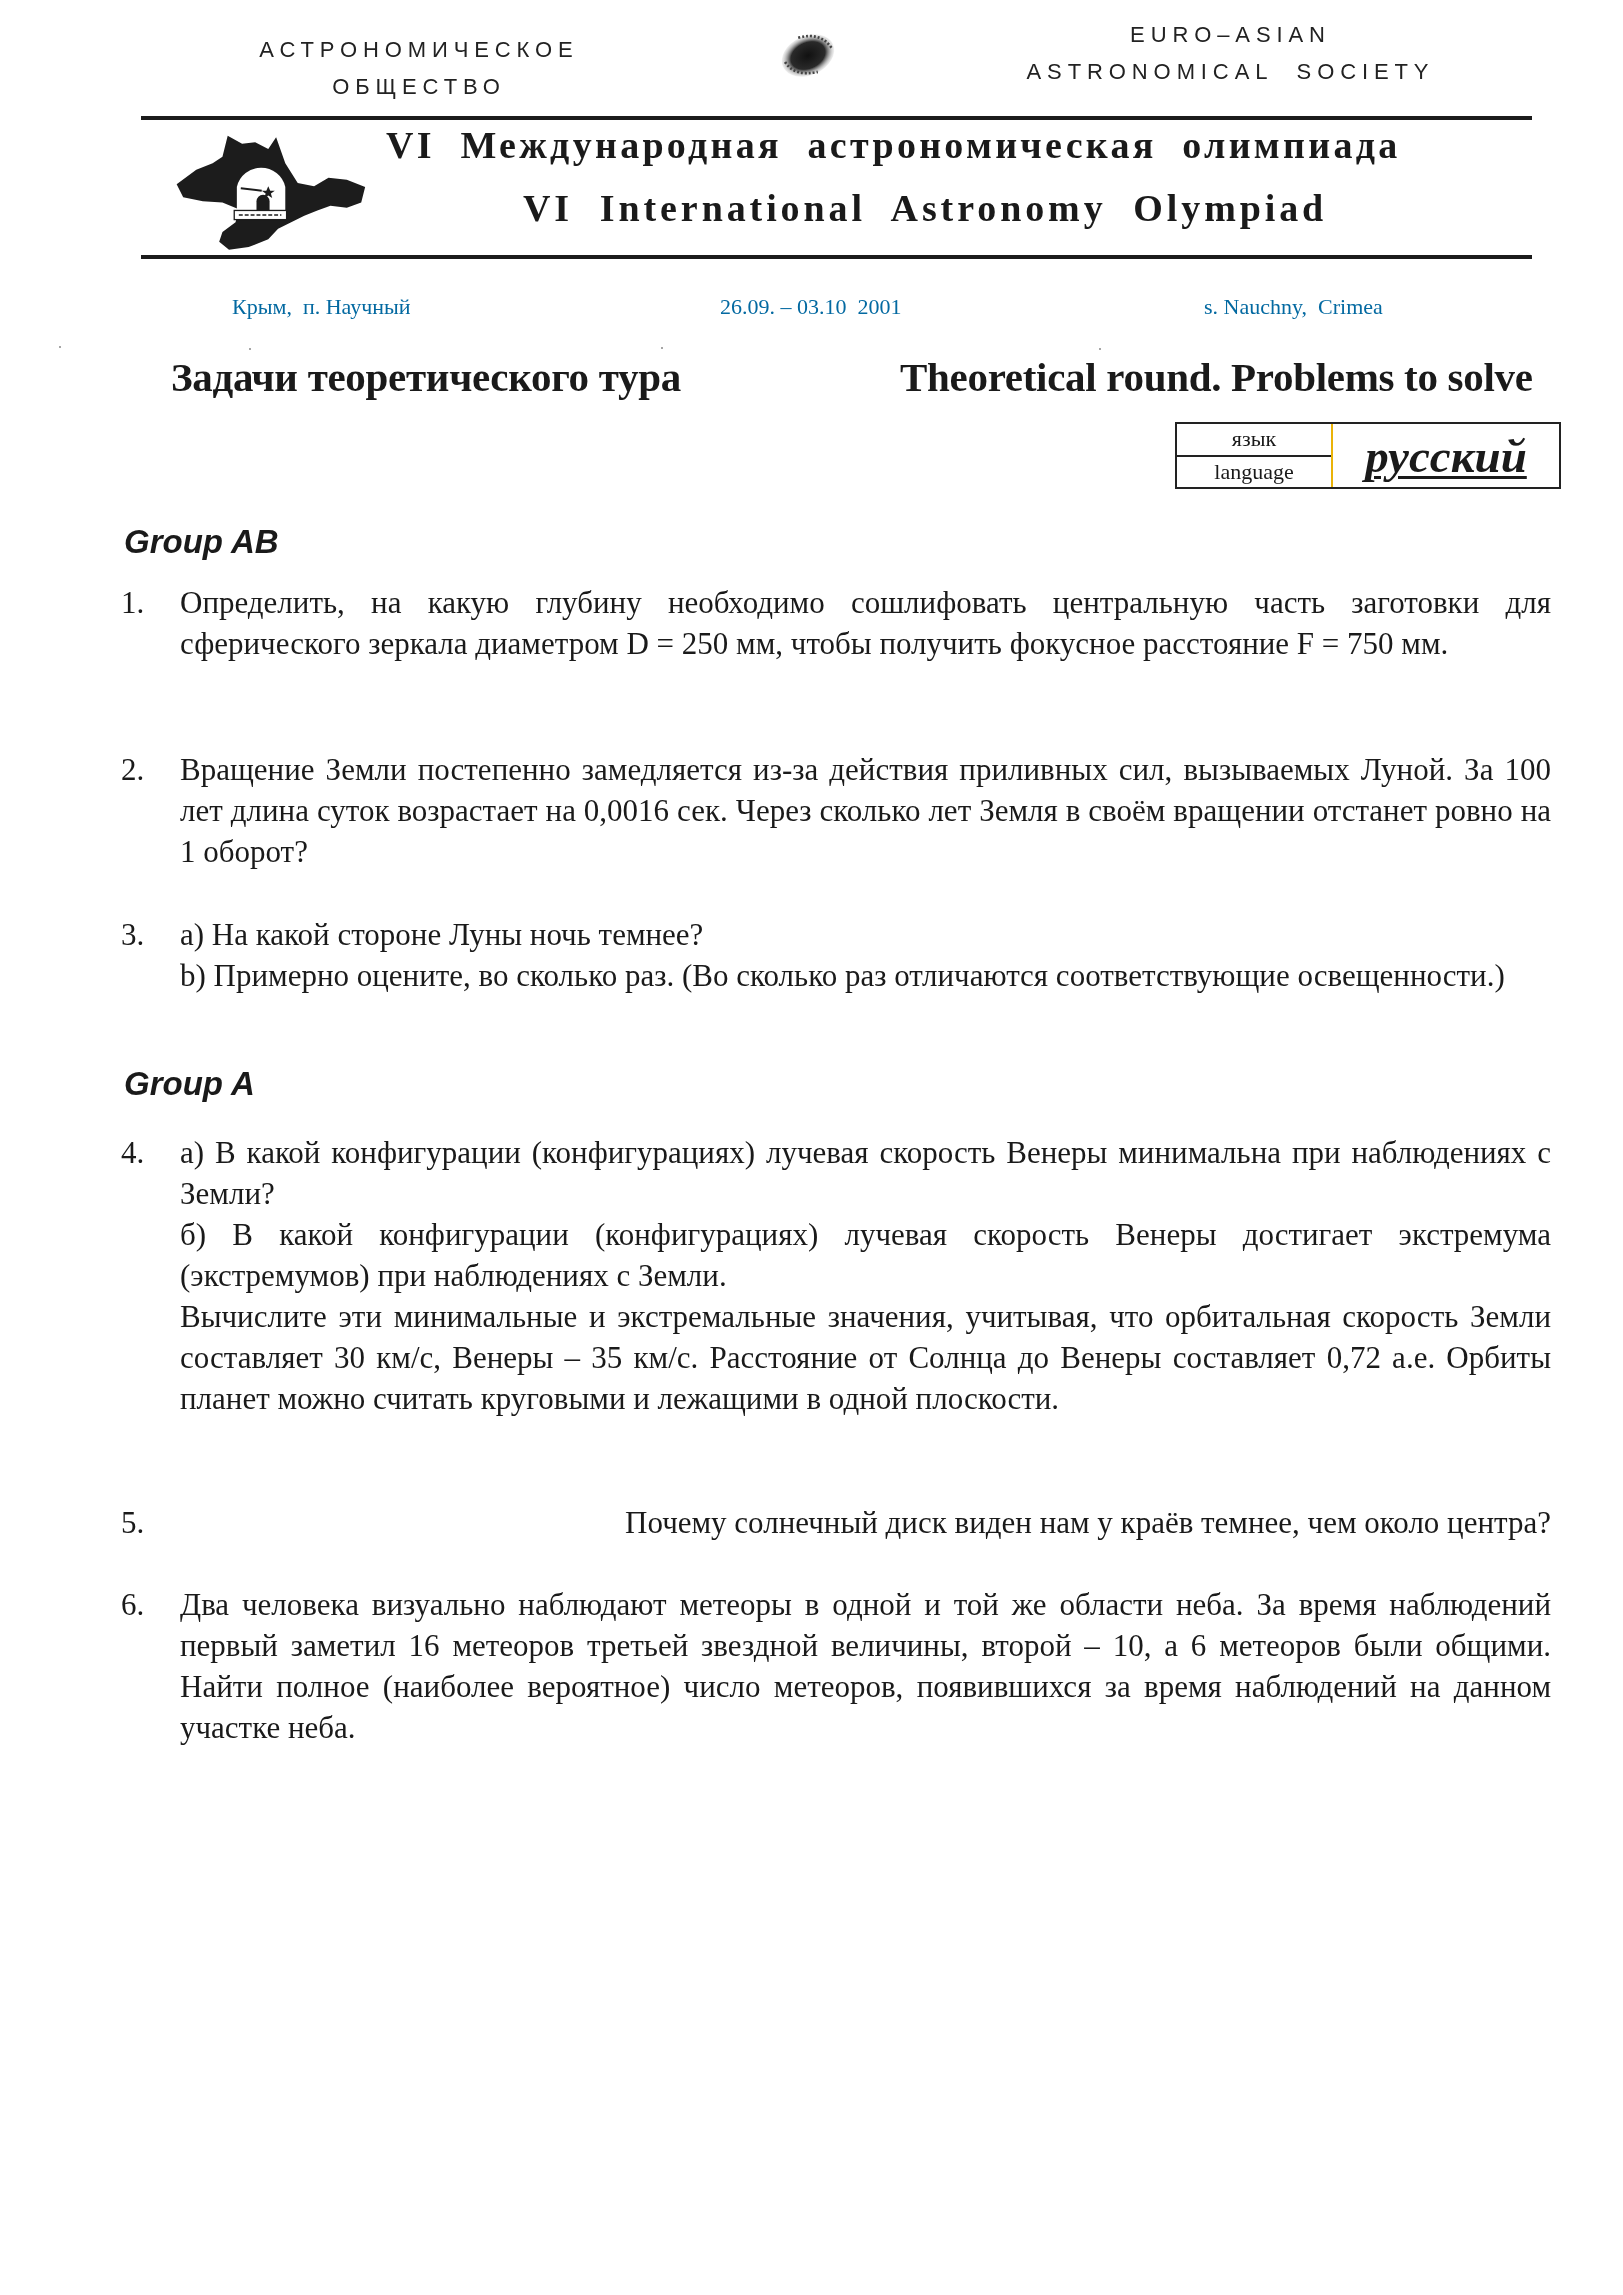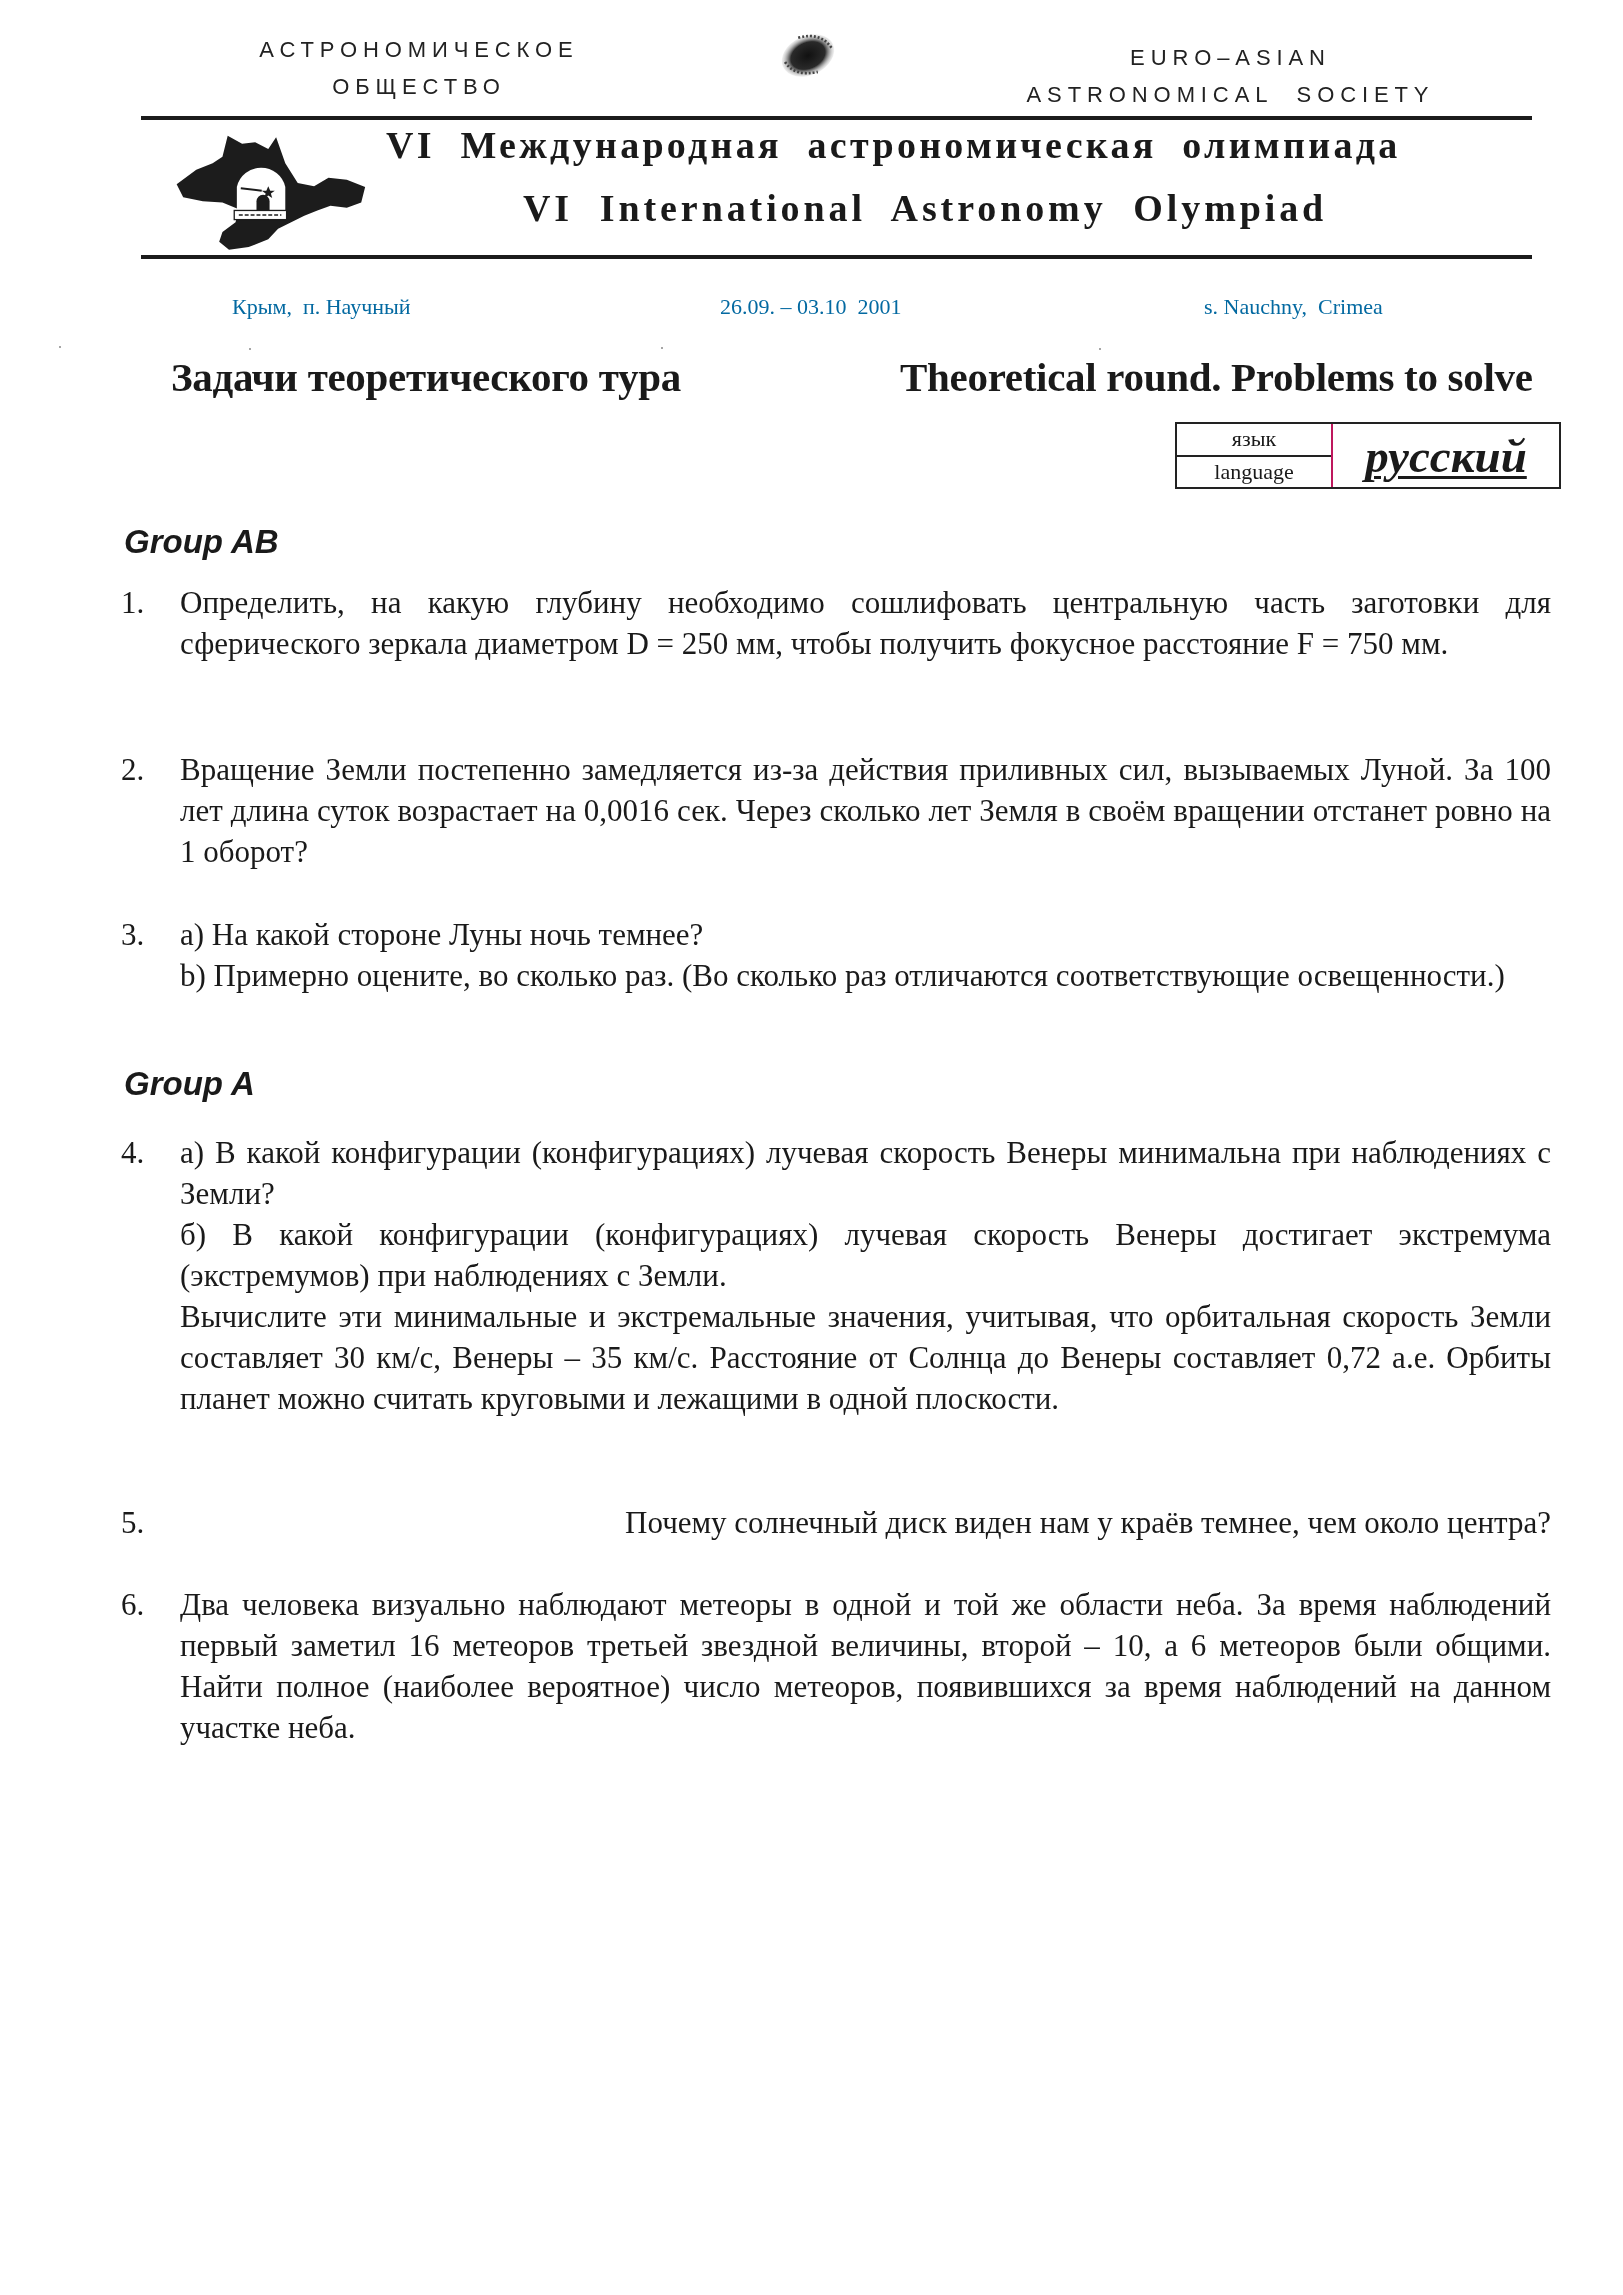--- a/index.html
+++ b/index.html
@@ -10,21 +10,21 @@
   }
   .abs { position: absolute; }
 
   
   .society {
     font-family: "Liberation Sans", "DejaVu Sans", sans-serif;
     font-size: 22px; letter-spacing: 5.9px; text-align: center; line-height: 37px;
     color: #222;
   }
   .soc-ru { left: 216px; top: 31px; width: 406px; }
-  .soc-en { left: 982px; top: 39px; width: 497px; }
+  .soc-en { left: 982px; top: 16px; width: 497px; }
   .galaxy { left: 772px; top: 26px; width: 72px; height: 59px; }
 
   .rule { left: 141px; width: 1391px; height: 3.9px; background: #1c1c1c; }
   .rule.top { top: 116px; }
   .rule.bot { top: 255px; }
 
   .crimea { left: 157px; top: 124px; width: 216px; height: 131px; }
 
   .olymp-title {
     font-family: "Liberation Serif", serif; font-weight: bold;
@@ -39,21 +39,21 @@
   .meta-place-en { left: 1204px; }
 
   .round-title { top: 353px; font-size: 41px; font-weight: bold; white-space: nowrap; letter-spacing: -0.3px; margin-left: 43px; }
   .round-ru { left: 128px; }
   .round-en { left: 857px; }
 
   .lang-box {
     left: 1175px; top: 422px; width: 386px; height: 67px;
     border: 2px solid #222; display: flex; box-sizing: border-box;
   }
-  .lang-left { width: 154px; border-right: 2px solid #be185d; display: flex; flex-direction: column; text-align: center; }
+  .lang-left { width: 154px; border-right: 2px solid #eab308; display: flex; flex-direction: column; text-align: center; }
   .lang-cell { flex: 1; display: flex; align-items: center; justify-content: center; font-size: 22px; }
   .lang-cell.first { border-bottom: 2px solid #222; }
   .lang-value {
     flex: 1; display: flex; align-items: center; justify-content: center;
     font-size: 47px; font-weight: bold; font-style: italic; text-decoration: underline;
     text-decoration-thickness: 3.3px; text-underline-offset: 3.9px;
   }
 
   .group-h {
     font-family: "Liberation Sans", "DejaVu Sans", sans-serif;

